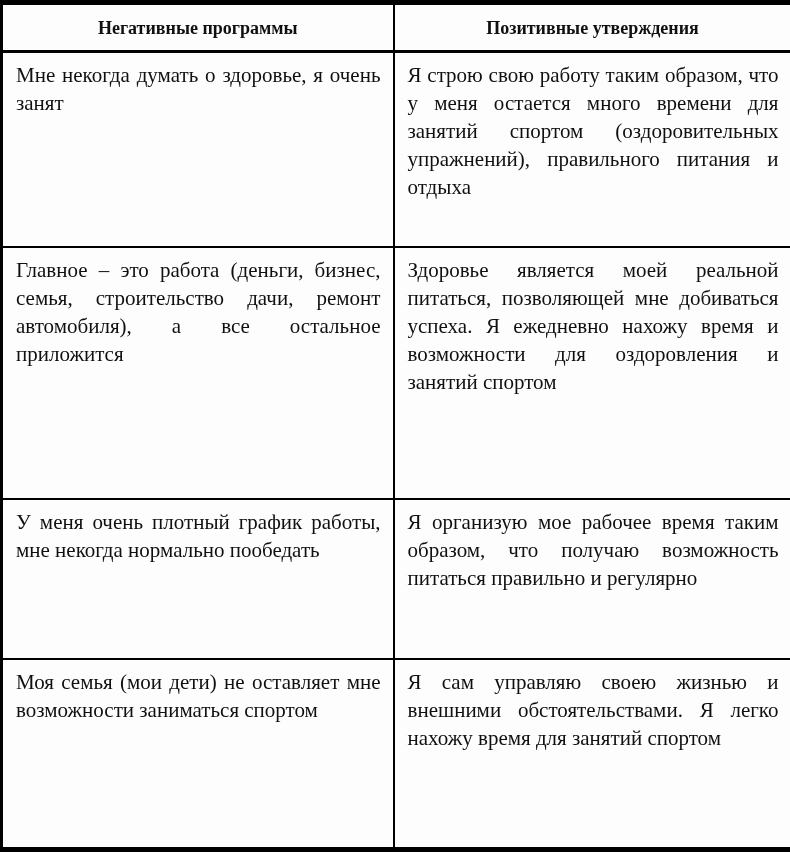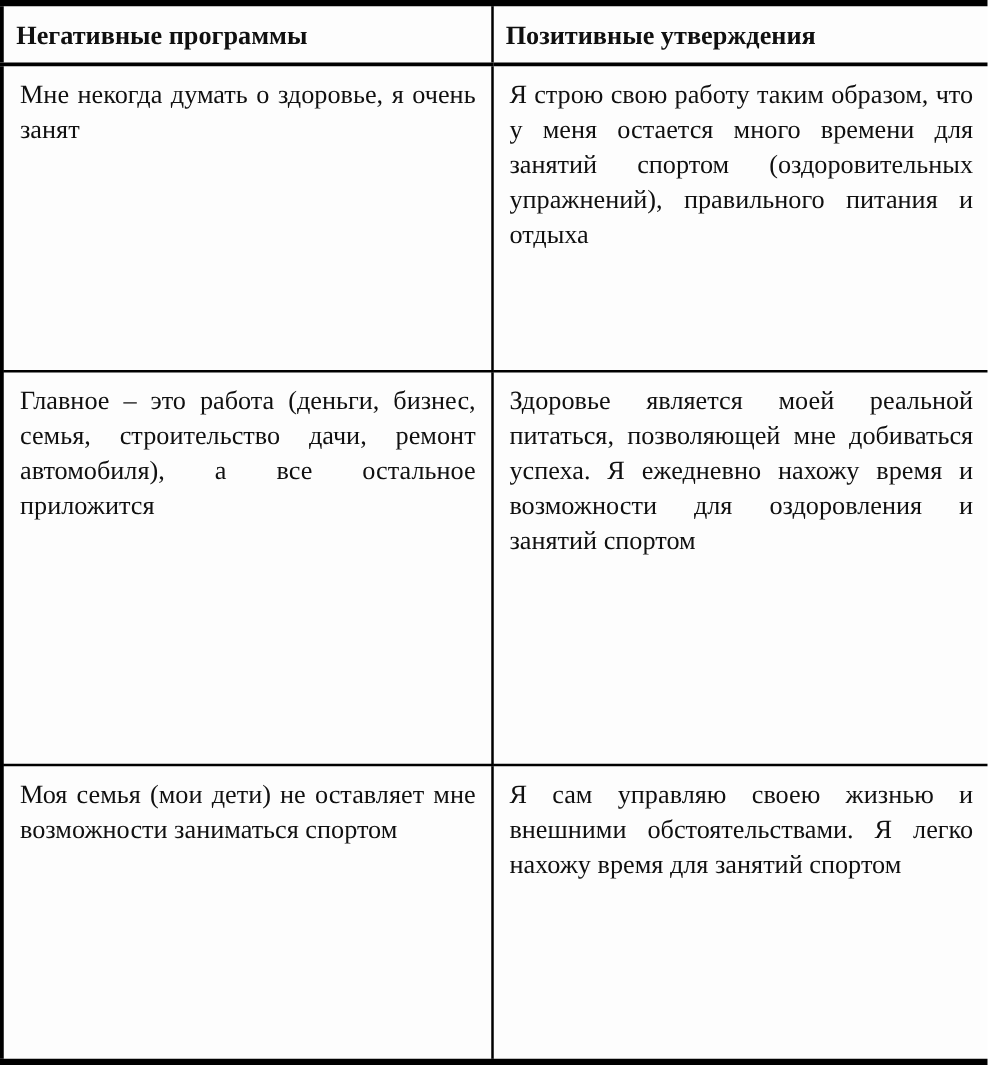--- a/index.html
+++ b/index.html
@@ -32,22 +32,22 @@
   col.col-neg  { width: 392px; }
   col.col-pos  { width: 398px; }
   th, td {
     border: 2px solid #000;
     vertical-align: top;
     box-sizing: border-box;
     overflow: hidden;
   }
   th {
     font-weight: bold;
-    font-size: 21px;
-    text-align: left;
+    font-size: 18px;
+    text-align: center;
     padding: 9px 10px 8px 10px;
     border-bottom: 3px solid #000;
   }
   td {
     padding: 8px 12px 2px 13px;
     text-align: justify;
     text-justify: inter-word;
     hyphens: manual;
     -webkit-hyphens: manual;
   }
@@ -76,19 +76,23 @@
     </thead>
     <tbody>
       <tr class="r1">
         <td>Мне некогда думать о здоровье, я очень занят</td>
         <td>Я строю свою работу таким обра­зом, что у меня остается много вре­мени для занятий спортом (оздоро­вительных упражнений), правиль­ного питания и отдыха</td>
       </tr>
       <tr class="r3">
         <td>Главное – это работа (деньги, биз­нес, семья, строительство дачи, ре­монт автомобиля), а все остальное приложится</td>
         <td>Здоровье является моей реаль­ной питаться, позволяющей мне добиваться успеха. Я ежедневно нахожу время и возможности для оздоровления и занятий спор­том</td>
       </tr>
+      <tr class="r4">
+        <td>У меня очень плотный график ра­боты, мне некогда нормально по­обедать</td>
+        <td>Я организую мое рабочее время та­ким образом, что получаю возмож­ность питаться правильно и регу­лярно</td>
+      </tr>
       <tr class="r5">
         <td>Моя семья (мои дети) не оставляет мне возможности заниматься спортом</td>
         <td>Я сам управляю своею жизнью и внешними обстоятельствами. Я легко нахожу время для занятий спортом</td>
       </tr>
     </tbody>
   </table>
 </div>
 
 </body></html>

